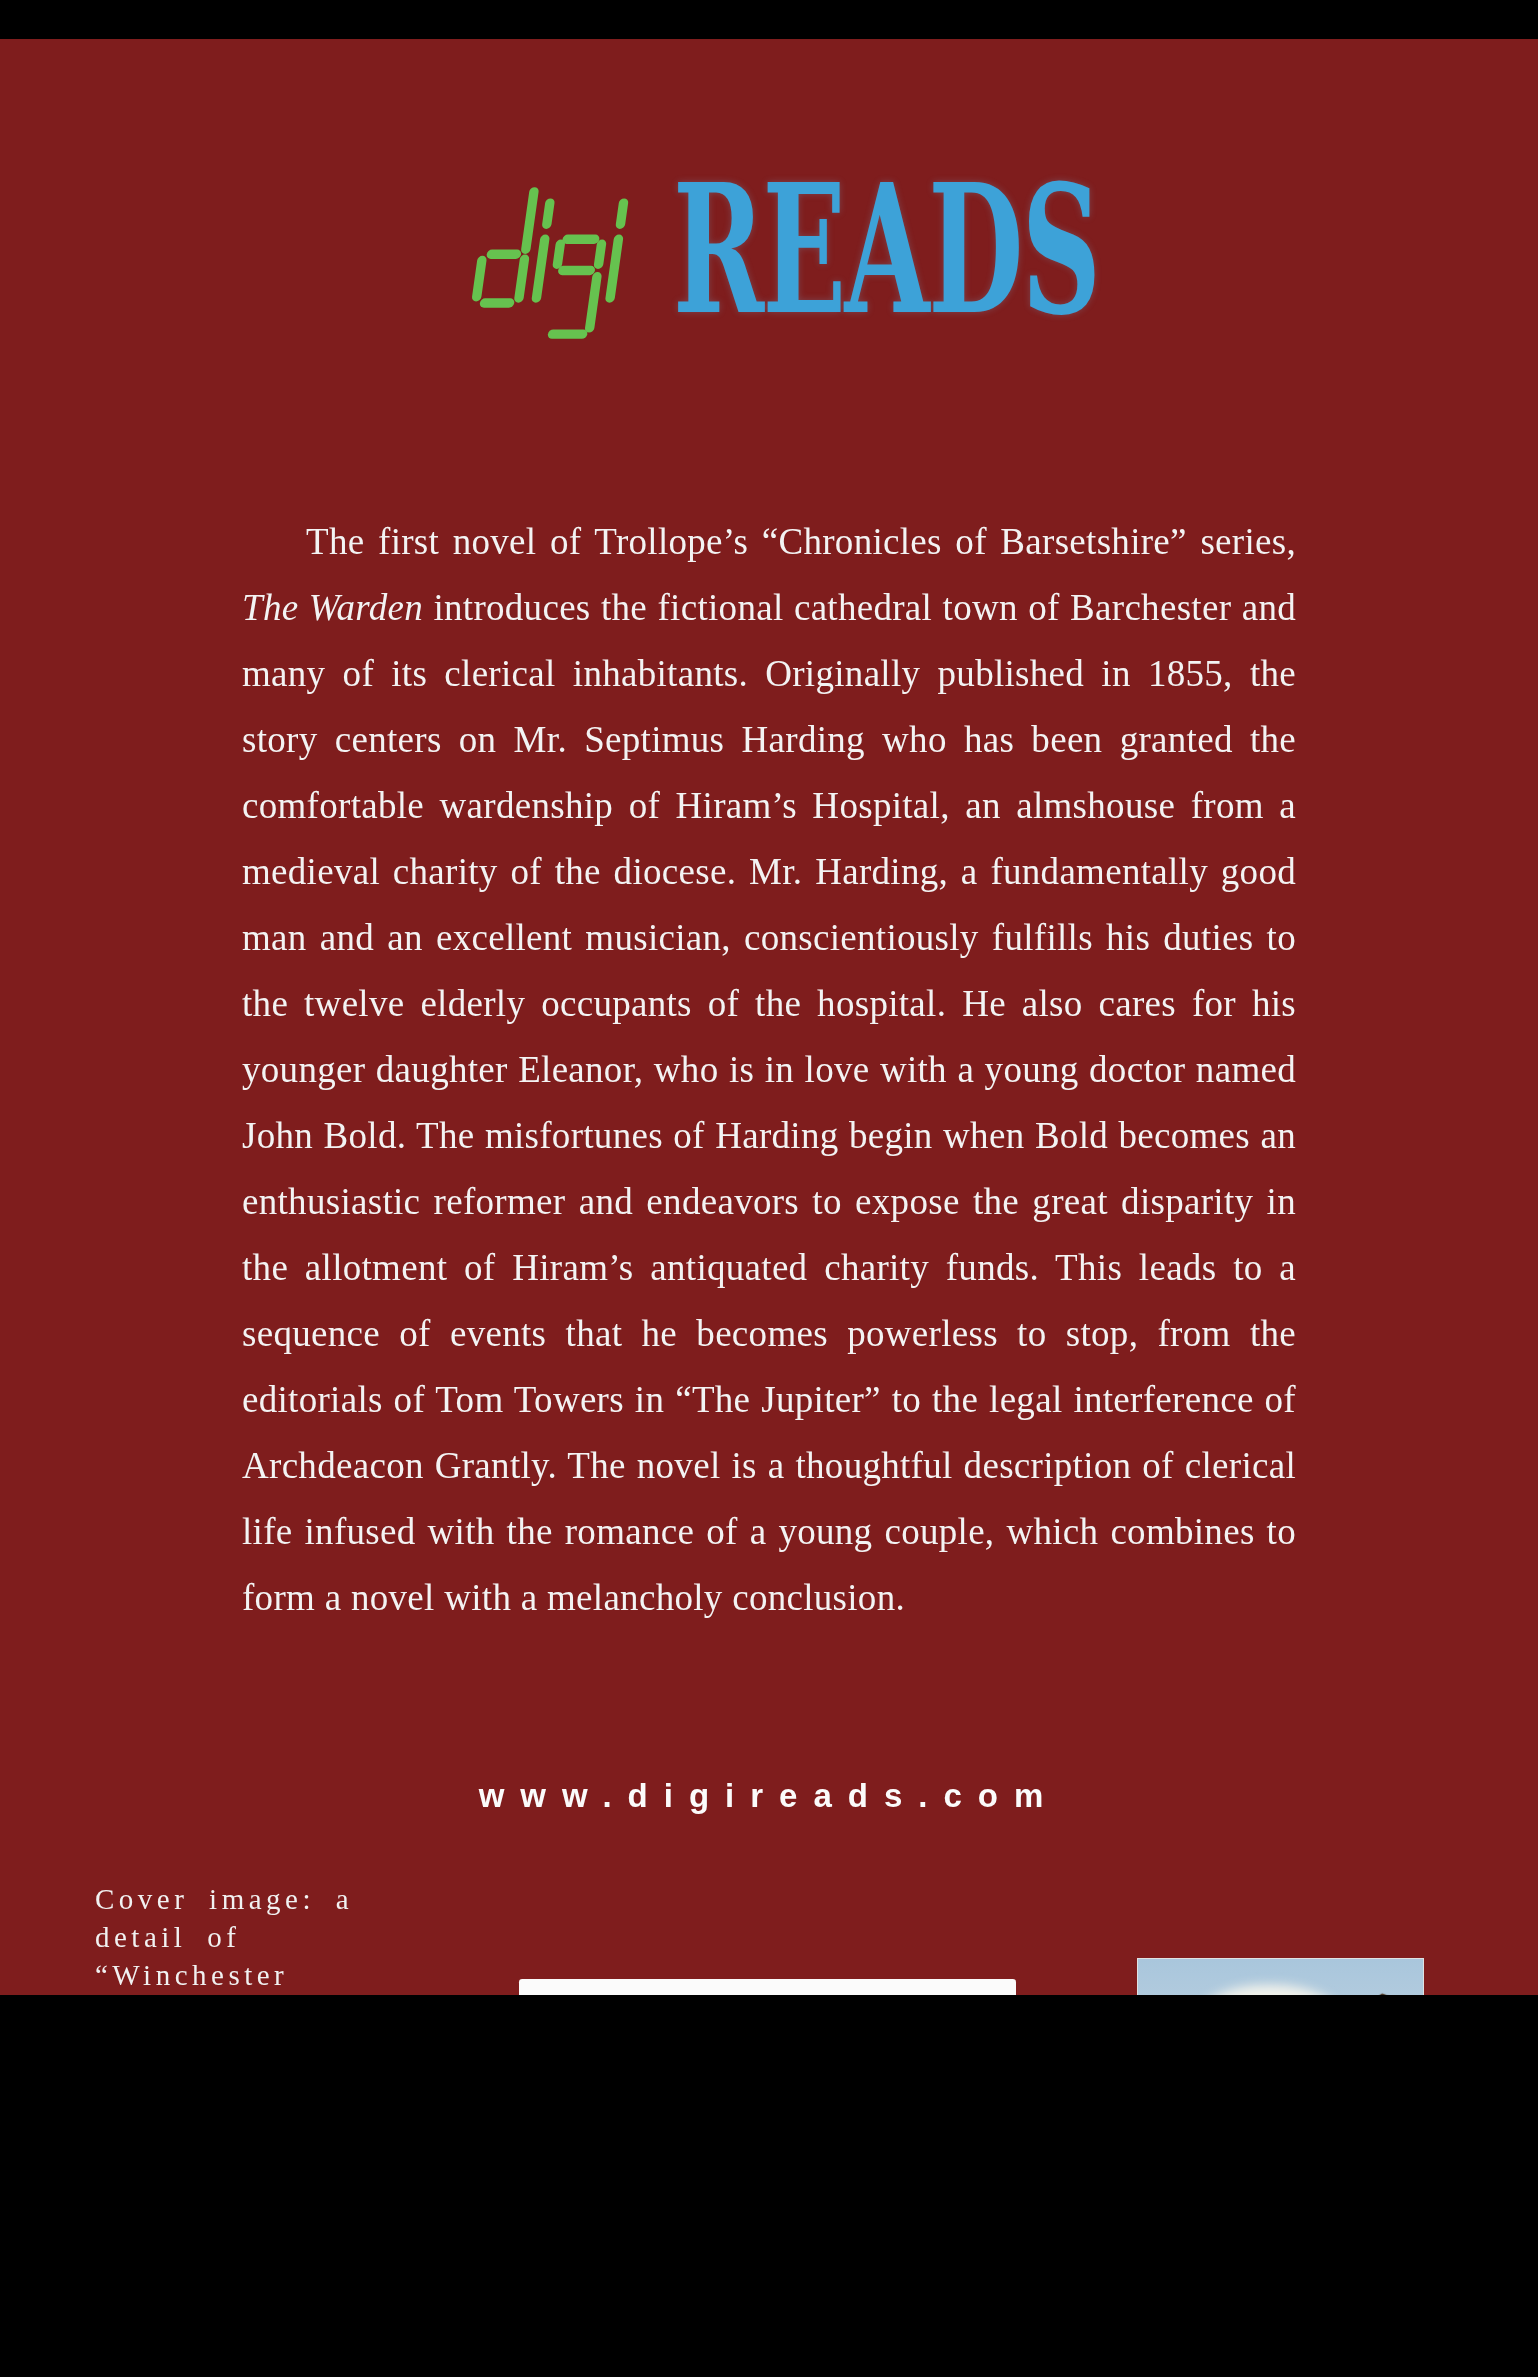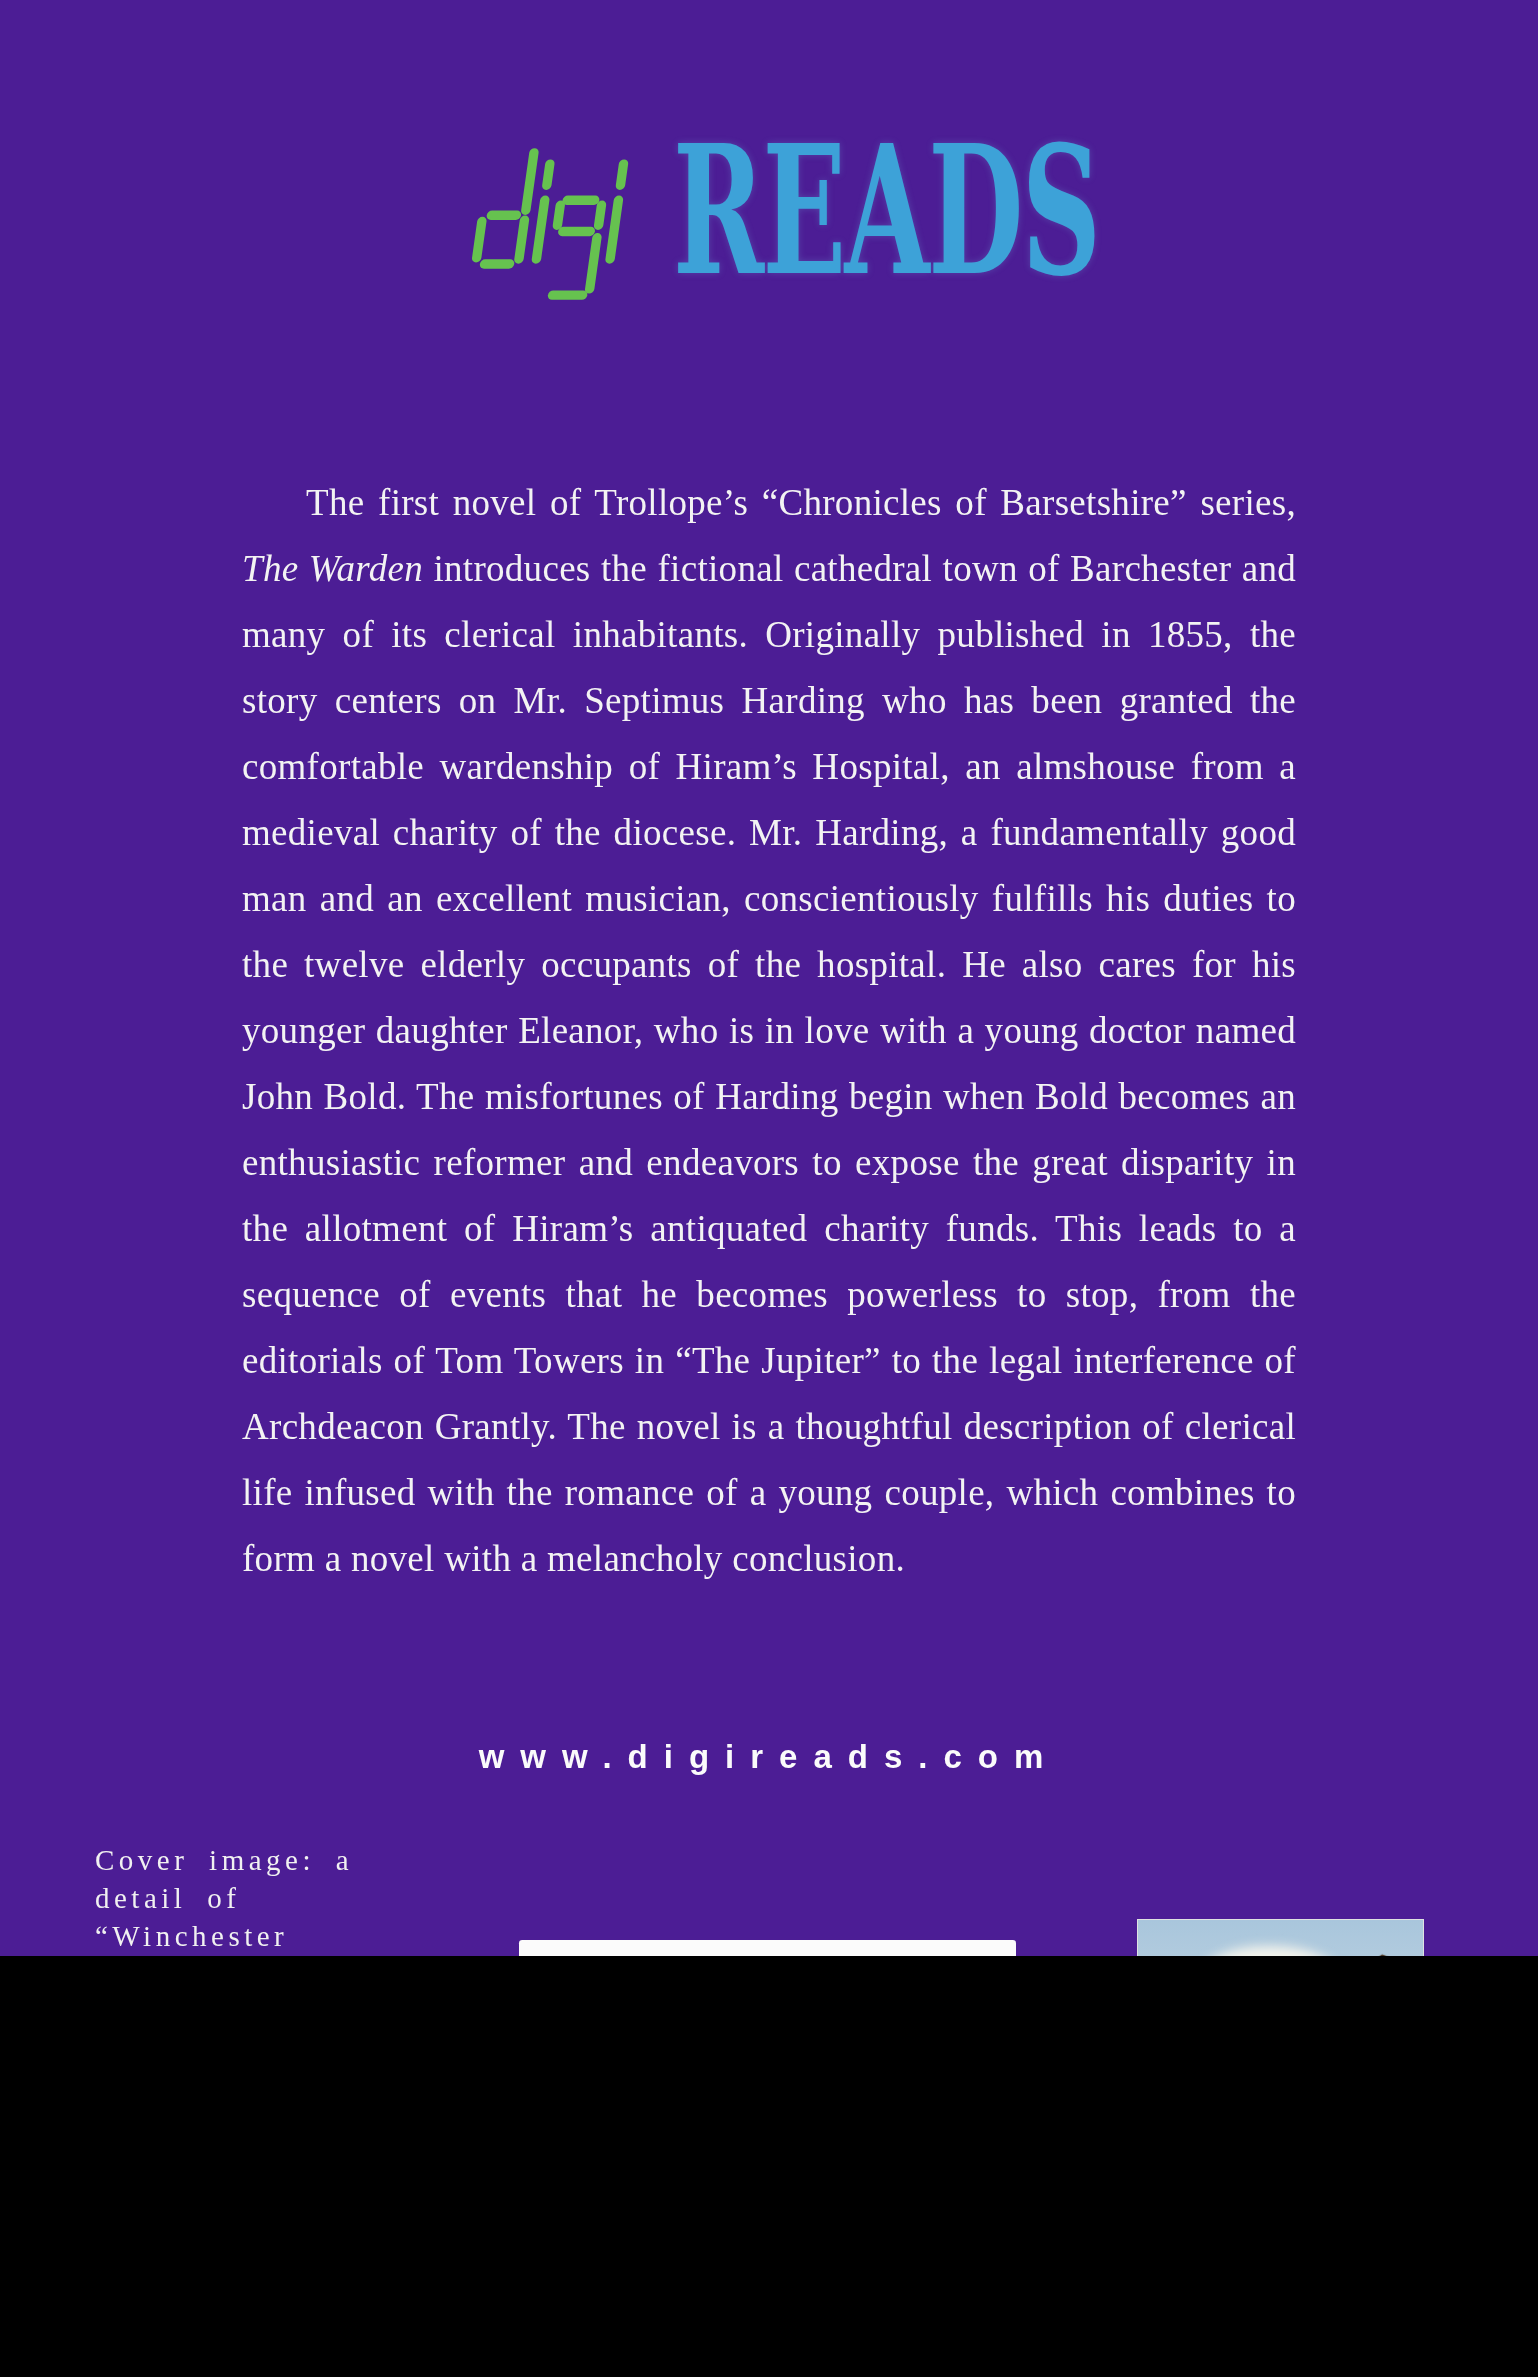--- a/index.html
+++ b/index.html
@@ -3,23 +3,24 @@
 <meta charset="utf-8">
 <style>
   :root{
     --logo-green:#66c24f;
     --logo-blue:#3da2d8;
   }
   html,body{margin:0;padding:0;background:#000;}
   #cover{
     position:relative;
     width:1538px;height:1956px;
-    background:#4c1d95;
+    background:#7f1d1d;
     overflow:hidden;
     font-family:"Liberation Serif", serif;
+    margin-top:39px;
   }
   
   .logo-digi{
     position:absolute;left:467px;top:140px;width:206px;height:163px;
   }
   .logo-digi line{
     stroke:var(--logo-green);
     stroke-width:15;
     stroke-linecap:round;
   }

